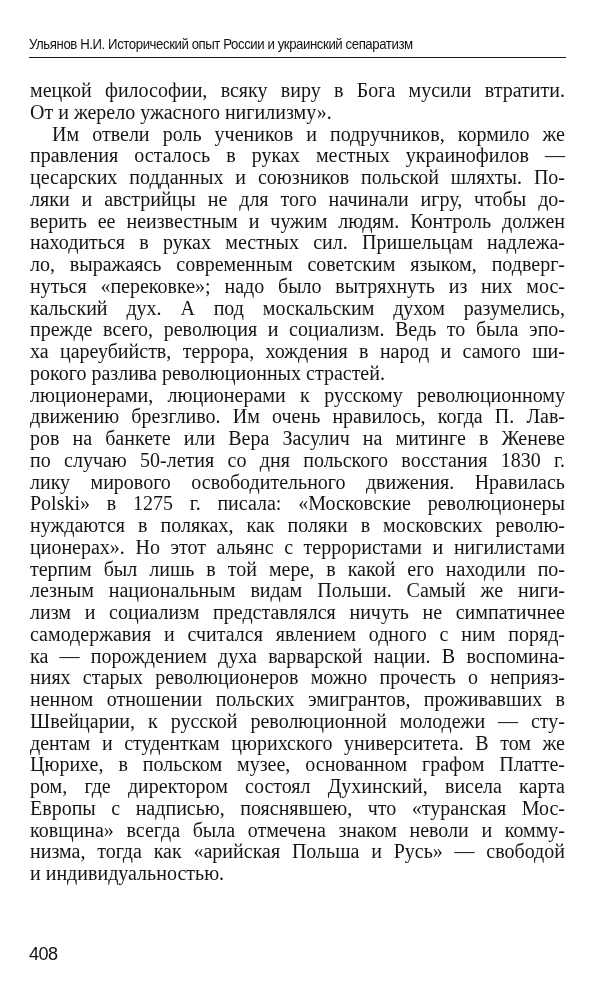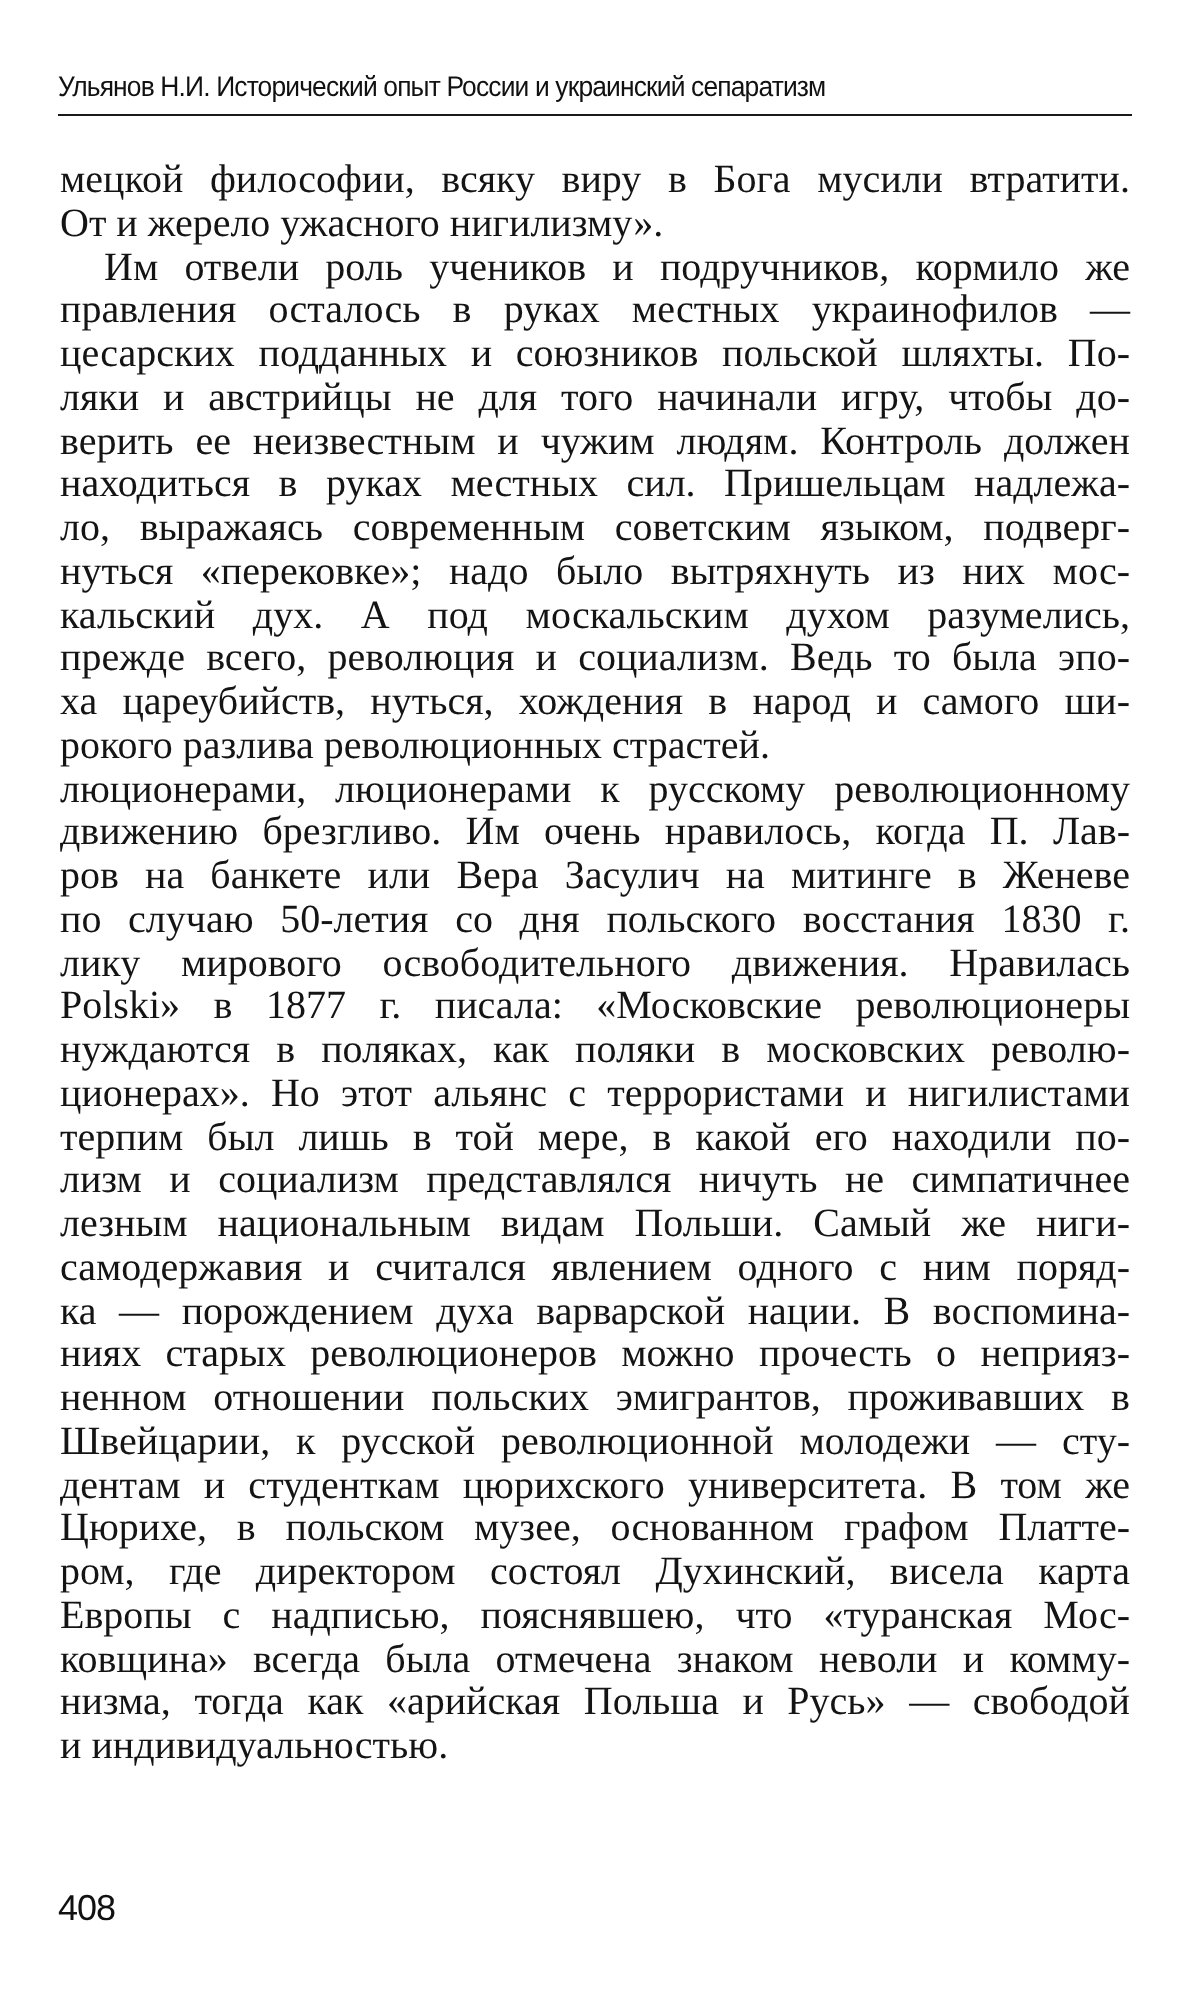--- a/index.html
+++ b/index.html
@@ -37,35 +37,35 @@
       <span class="line indent">Им отвели роль учеников и подручников, кормило же</span>
       <span class="line">правления осталось в руках местных украинофилов —</span>
       <span class="line">цесарских подданных и союзников польской шляхты. По-</span>
       <span class="line">ляки и австрийцы не для того начинали игру, чтобы до-</span>
       <span class="line">верить ее неизвестным и чужим людям. Контроль должен</span>
       <span class="line">находиться в руках местных сил. Пришельцам надлежа-</span>
       <span class="line">ло, выражаясь современным советским языком, подверг-</span>
       <span class="line">нуться «перековке»; надо было вытряхнуть из них мос-</span>
       <span class="line">кальский дух. А под москальским духом разумелись,</span>
       <span class="line">прежде всего, революция и социализм. Ведь то была эпо-</span>
-      <span class="line">ха цареубийств, нуться, хождения в народ и самого ши-</span>
+      <span class="line">ха цареубийств, террора, хождения в народ и самого ши-</span>
       <span class="line last">рокого разлива революционных страстей.</span>
     </div>
     <div>
       <span class="line">люционерами, люционерами к русскому революционному</span>
       <span class="line">движению брезгливо. Им очень нравилось, когда П. Лав-</span>
       <span class="line">ров на банкете или Вера Засулич на митинге в Женеве</span>
       <span class="line">по случаю 50-летия со дня польского восстания 1830 г.</span>
       <span class="line">лику мирового освободительного движения. Нравилась</span>
-      <span class="line">Polski» в 1877 г. писала: «Московские революционеры</span>
+      <span class="line">Polski» в 1275 г. писала: «Московские революционеры</span>
       <span class="line">нуждаются в поляках, как поляки в московских револю-</span>
       <span class="line">ционерах». Но этот альянс с террористами и нигилистами</span>
       <span class="line">терпим был лишь в той мере, в какой его находили по-</span>
+      <span class="line">лезным национальным видам Польши. Самый же ниги-</span>
       <span class="line">лизм и социализм представлялся ничуть не симпатичнее</span>
-      <span class="line">лезным национальным видам Польши. Самый же ниги-</span>
       <span class="line">самодержавия и считался явлением одного с ним поряд-</span>
       <span class="line">ка — порождением духа варварской нации. В воспомина-</span>
       <span class="line">ниях старых революционеров можно прочесть о неприяз-</span>
       <span class="line">ненном отношении польских эмигрантов, проживавших в</span>
       <span class="line">Швейцарии, к русской революционной молодежи — сту-</span>
       <span class="line">дентам и студенткам цюрихского университета. В том же</span>
       <span class="line">Цюрихе, в польском музее, основанном графом Платте-</span>
       <span class="line">ром, где директором состоял Духинский, висела карта</span>
       <span class="line">Европы с надписью, пояснявшею, что «туранская Мос-</span>
       <span class="line">ковщина» всегда была отмечена знаком неволи и комму-</span>

